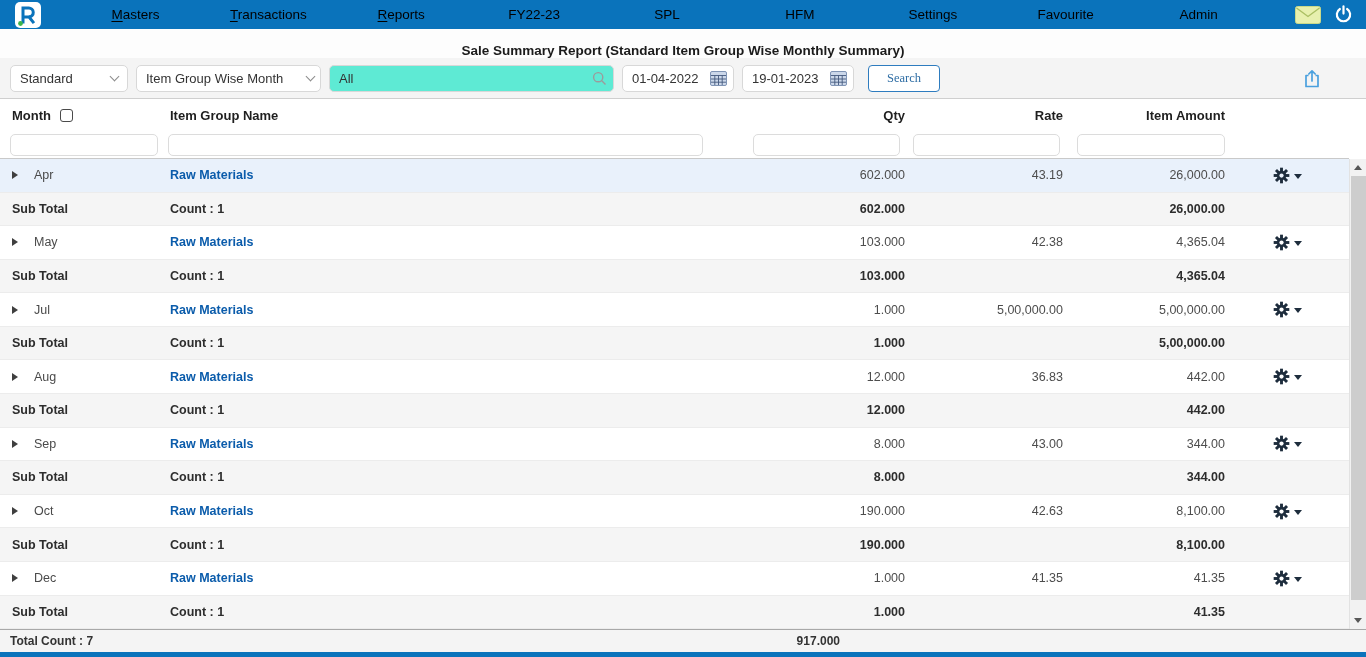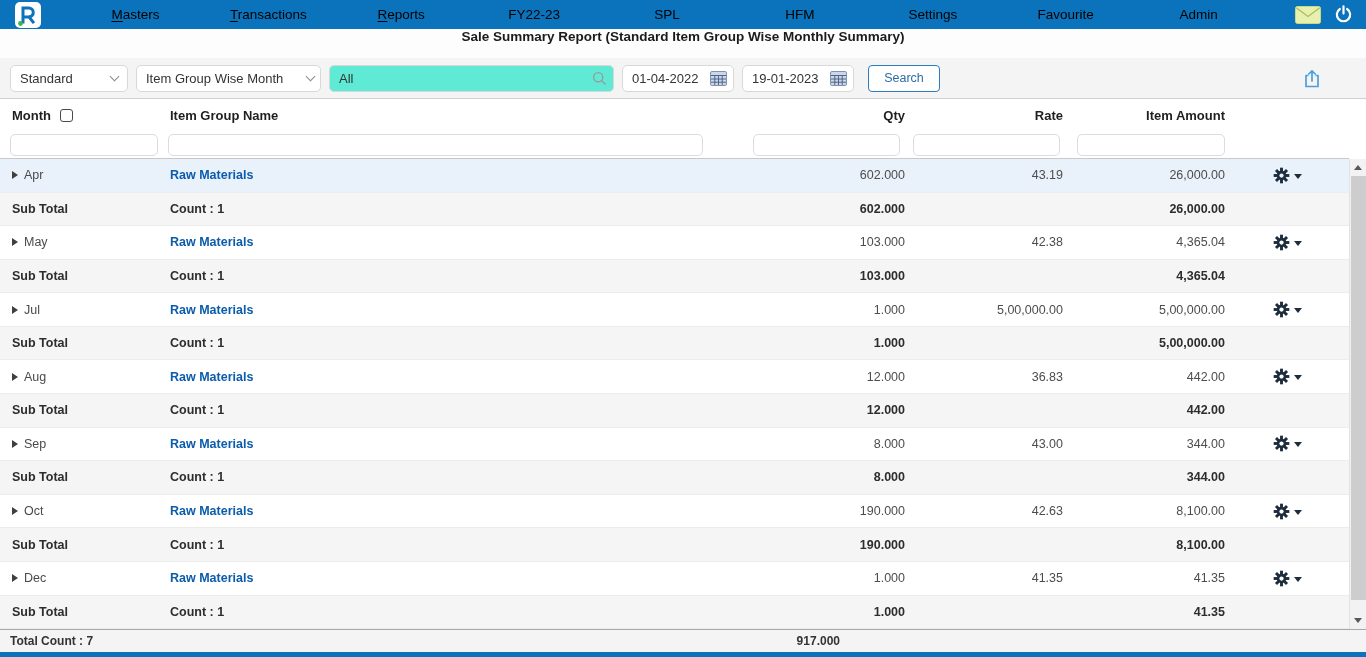--- a/index.html
+++ b/index.html
@@ -10,21 +10,21 @@
   
   .topnav { height:29px; background:#0a73bb; display:flex; align-items:center; }
   .logo { width:26px; height:26px; margin-left:15px; flex:none; cursor:pointer; }
   .nav-items { flex:1; display:flex; margin:0 30px 0 28px; }
   .nav-item { flex:1; text-align:center; color:#000000; font-size:13.5px; cursor:pointer; white-space:nowrap; }
   .nav-key { text-decoration:underline; text-underline-offset:2px; }
   .nav-icons { display:flex; align-items:center; gap:13px; margin-right:13px; }
   .icon-btn { display:flex; align-items:center; cursor:pointer; }
 
   
-  .title-bar { height:29px; background:#fdfdfd; display:flex; align-items:flex-start; justify-content:center;
+  .title-bar { height:29px; background:#fdfdfd; display:flex; align-items:flex-end; justify-content:center;
     font-size:13.5px; font-weight:bold; color:#1b1b1b; }
 
   
   .filter-bar { height:41px; background:#f4f4f4; border-bottom:1px solid #cfcfcf;
     display:flex; align-items:center; gap:8px; padding-left:10px; position:relative; }
   .select { background:#fff; border:1px solid #d8d8d8; border-radius:5px; height:27px;
     display:flex; align-items:center; padding:0 9px; font-size:13px; color:#333; cursor:pointer; }
   .w-standard { width:118px; }
   .w-mode { width:185px; padding-right:6px; }
   .chev { width:7px; height:7px; border-right:1.5px solid #8b8b8b; border-bottom:1.5px solid #8b8b8b;
@@ -32,21 +32,21 @@
   .search-wrap { position:relative; width:285px; }
   .search-input { width:100%; height:27px; border:1px solid #d8d8d8; border-radius:5px;
     padding:0 26px 0 9px; font-size:13px; color:#333; background:#5eead4; outline:none;
     font-family:"Liberation Sans", sans-serif; }
   .mag { position:absolute; right:7px; top:6px; }
   .date-box { width:112px; height:27px; background:#fff; border:1px solid #d8d8d8; border-radius:5px;
     display:flex; align-items:center; justify-content:space-between; padding:0 6px 0 9px;
     font-size:13px; color:#333; cursor:pointer; }
   .search-btn { margin-left:6px; width:72px; height:27px; background:#fff; border:1px solid #2e7cbf;
     border-radius:4px; color:#2e6da4; font-size:12.5px; cursor:pointer;
-    font-family:Liberation Sans, sans-serif; }
+    font-family:Liberation Serif, serif; }
   .export-btn { position:absolute; right:44px; top:10px; cursor:pointer; }
 
   
   .grid { display:grid; grid-template-columns:165px 575px 165px 158px 162px 124px;
     align-items:center; width:1349px; }
   .thead-labels { height:32px; background:#fff; }
   .th { font-size:13px; font-weight:bold; color:#1f1f1f; }
   .th-month { padding-left:12px; display:flex; align-items:center; }
   .checkbox { width:13px; height:13px; border:1.5px solid #4a4a4a; border-radius:3px;
     background:#fff; margin-left:9px; cursor:pointer; }
@@ -62,21 +62,21 @@
   .hf-rate { width:147px; margin-left:auto; margin-right:3px; }
   .hf-amount { width:148px; margin-left:auto; }
 
   .tbody { position:relative; height:470px; }
   .rows { display:flex; flex-direction:column; height:470px; width:1349px; }
   .trow { flex:1; border-bottom:1px solid #ececec; }
   .data-row { background:#fff; }
   .data-row.highlight { background:#e9f1fb; }
   .subtotal-row { background:#f5f5f5; }
   .cell { font-size:12.5px; }
-  .month-cell { padding-left:12px; display:flex; align-items:center; gap:6px; color:#4a4a4a; cursor:pointer; }
+  .month-cell { padding-left:12px; display:flex; align-items:center; gap:16px; color:#4a4a4a; cursor:pointer; }
   .tri { width:0; height:0; border-left:6px solid #3f3f3f; border-top:4px solid transparent;
     border-bottom:4px solid transparent; flex:none; }
   .group-cell { padding-left:5px; }
   .group-link { color:#0b5cab; font-weight:bold; cursor:pointer;text-align:center; }
   .num { text-align:right; color:#4d4d4d; }
   .sub-num { font-weight:bold; color:#2d2d2d; }
   .subtotal-label, .subtotal-count { font-weight:bold; color:#2d2d2d; }
   .actions { display:flex; justify-content:center; }
   .gear-wrap { display:flex; align-items:center; gap:4px; cursor:pointer; }
   .gear-caret { width:0; height:0; border-top:5px solid #1e2d3d; border-left:4px solid transparent;

